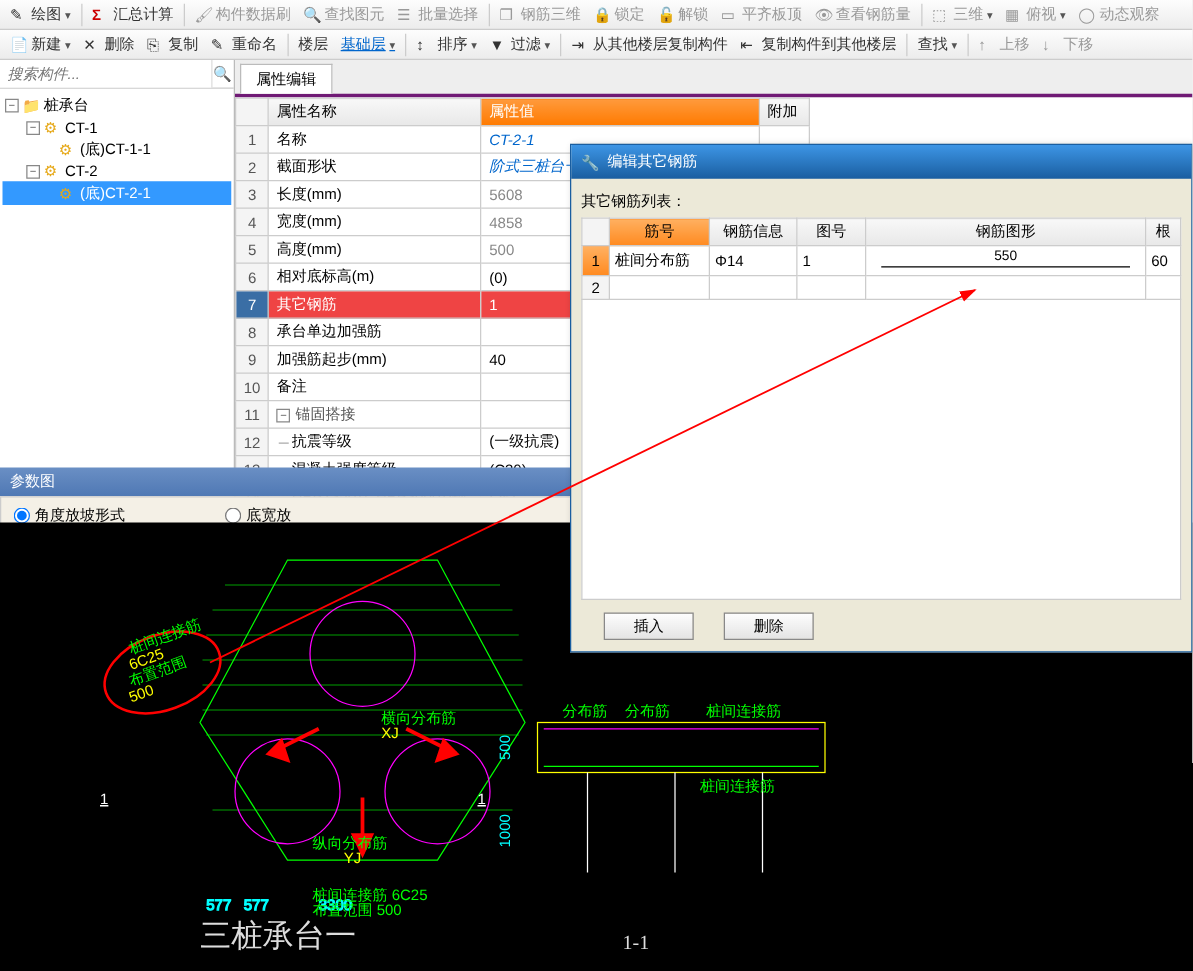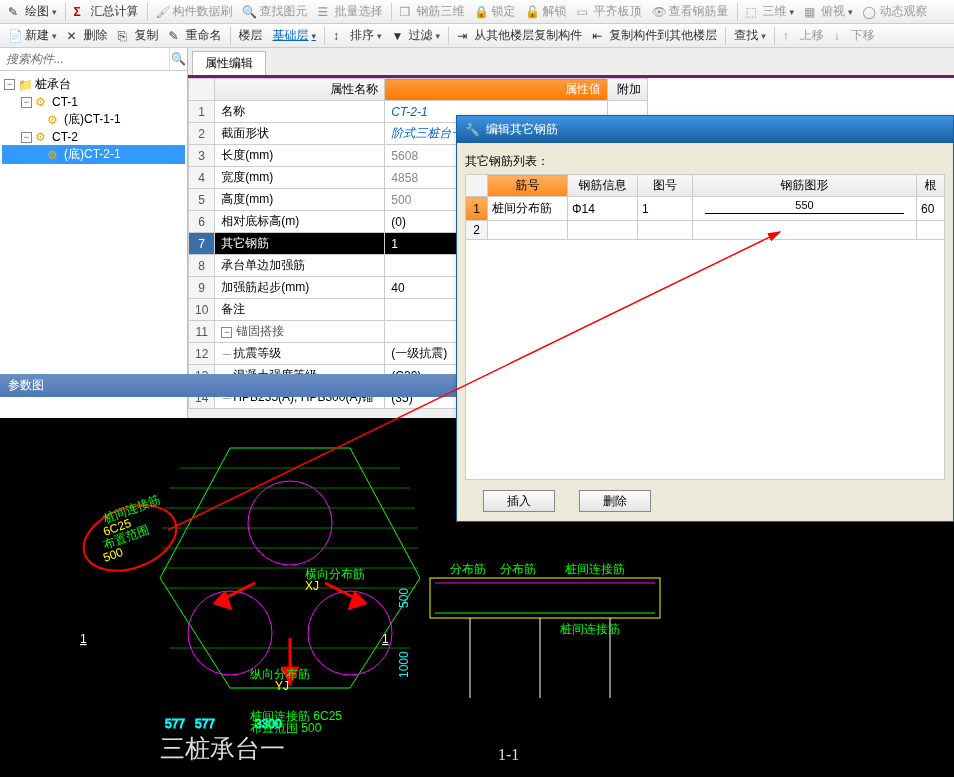--- a/index.html
+++ b/index.html
@@ -28,25 +28,25 @@
 
 
 .right-panel { flex: 1; display: flex; flex-direction: column; }
 .tab-strip { background: #eee; border-bottom: 3px solid #701a75; padding: 3px 4px 0; }
 .tab { display: inline-block; background: #fff; border: 1px solid #bbb; border-bottom: none; padding: 3px 12px; font-size: 12px; }
 
 
 .prop-area { background: #fff; overflow: hidden; }
 .prop-table { border-collapse: collapse; width: 460px; }
 .prop-table th, .prop-table td { border: 1px solid #ccc; padding: 2px 6px; height: 19px; text-align: left; }
-.prop-table th { background: linear-gradient(#f8f8f8,#e8e8e8); font-weight: normal; text-align: right; }
+.prop-table th { background: linear-gradient(#f8f8f8,#e8e8e8); font-weight: normal; text-align: left; }
 .prop-table th.hl { background: linear-gradient(#ff9a3c,#ff7a00); color: #fff; }
 .prop-table .row-num { width: 26px; text-align: center; background: #f4f4f4; color: #555; }
 .prop-table .name-col { width: 170px; }
-.prop-table tr.sel td { background: #000000; color: #fff; }
+.prop-table tr.sel td { background: #ef4444; color: #fff; }
 .prop-table tr.sel .row-num { background: #3a6ea5; color: #fff; }
 .prop-table .blue-link { color: #0066cc; font-style: italic; }
 .prop-table .gray-val { color: #888; }
 .subhdr { color: #555; }
 .sub-indent { padding-left: 18px !important; position: relative; }
 .sub-line::before { content: ""; position: absolute; left: 8px; top: 50%; width: 8px; border-top: 1px solid #aaa; }
 
 
 .param-panel { position: absolute; left: 0; top: 374px; width: 458px; }
 .param-title { background: linear-gradient(#6a8fc4,#4f78b4); color: #fff; padding: 3px 8px; font-size: 12px; }
@@ -346,20 +346,30 @@
               <td></td>
             </tr>
           </tbody>
       </table>
     </div>
   </div>
 </div>
 
 <div class="param-panel">
   <div class="param-title">参数图</div>
+  <div class="param-controls">
+    <label>
+        <input type="radio" checked="" style="">
+        <span>角度放坡形式</span>
+      </label>
+    <label>
+        <input type="radio" style="">
+        <span>底宽放</span>
+      </label>
+  </div>
 </div>
 <div class="cad-view" style="position:absolute;left:0;top:418px">
   <svg width="954" height="360">
 
     <g transform="translate(90,10)">
       <polygon points="140,20 260,20 330,150 260,260 140,260 70,150" fill="none" stroke="#0f0" stroke-width="1"></polygon>
       <g stroke="#0f0" stroke-width="0.5" fill="none">
 
         <line x1="90" y1="40" x2="310" y2="40"></line>
           <line x1="80" y1="60" x2="320" y2="60"></line>

